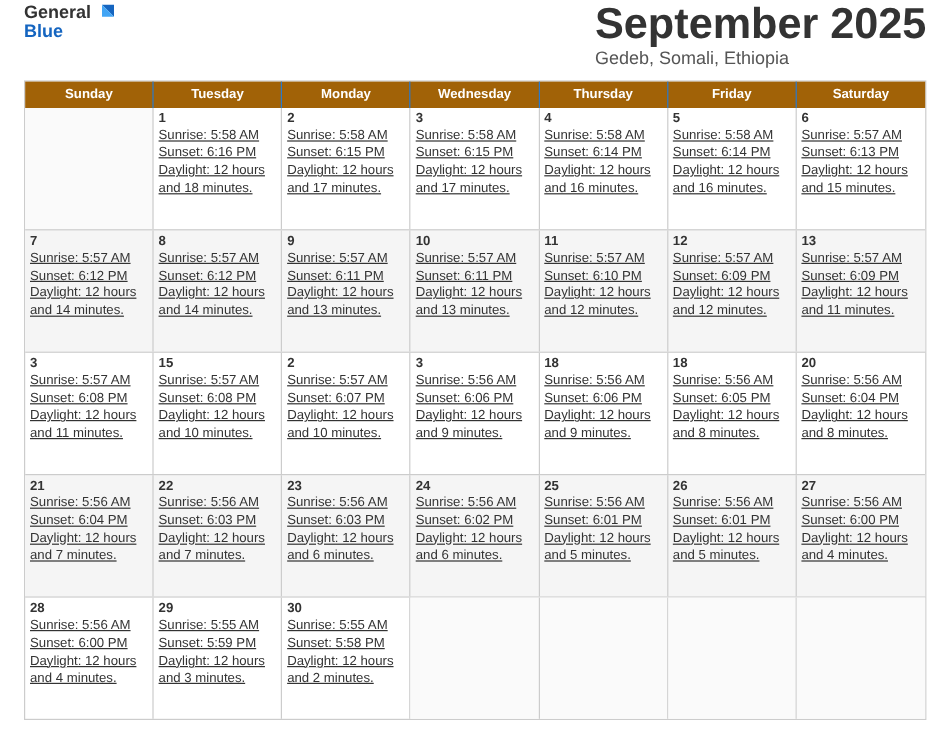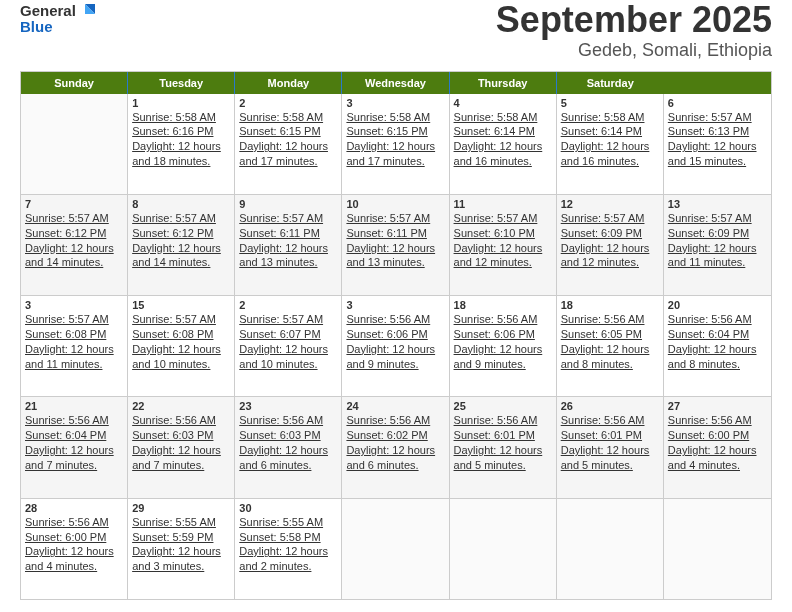--- a/index.html
+++ b/index.html
@@ -29,42 +29,42 @@
       gap: 0px;
     }
     .logo-text {
       font-size: 15px;
       font-weight: bold;
       line-height: 1.2;
     }
     .logo-general { color: #333; }
     .logo-blue { color: #1565c0; }
     .title-block {
-      text-align: right;
+      text-align: left;
     }
     .month-title {
       font-size: 36px;
       font-weight: bold;
       color: #333;
       line-height: 1.1;
     }
     .location {
-      font-size: 18px;
+      font-size: 15px;
       color: #555;
     }
     .calendar {
       flex: 1;
       display: flex;
       flex-direction: column;
       border: 1px solid #ccc;
     }
     .cal-header {
       display: grid;
       grid-template-columns: repeat(7, 1fr);
-      background: #4d7c0f;
+      background: #a16207;
     }
     .cal-header-cell {
       color: #fff;
       font-size: 11px;
       font-weight: bold;
       padding: 5px 4px;
       text-align: center;
       border-right: 1px solid #2979cc;
     }
     .cal-header-cell:last-child { border-right: none; }
@@ -128,20 +128,21 @@
     </div>
   </div>
 
   <div class="calendar">
     <div class="cal-header">
     <div class="cal-header-cell">Sunday</div>
         <div class="cal-header-cell">Tuesday</div>
         <div class="cal-header-cell">Monday</div>
         <div class="cal-header-cell">Wednesday</div>
         <div class="cal-header-cell">Thursday</div>
+        <div class="cal-header-cell">Friday</div>
         <div class="cal-header-cell">Saturday</div>
       </div>
     <div class="cal-body">
     <div class="cal-row">
           <div class="cal-cell empty"></div>
           <div class="cal-cell">
             <span class="cell-day">1</span>
             <div class="cell-info" style="white-space: pre-line;">Sunrise: 5:58 AM
 Sunset: 6:16 PM
 Daylight: 12 hours

